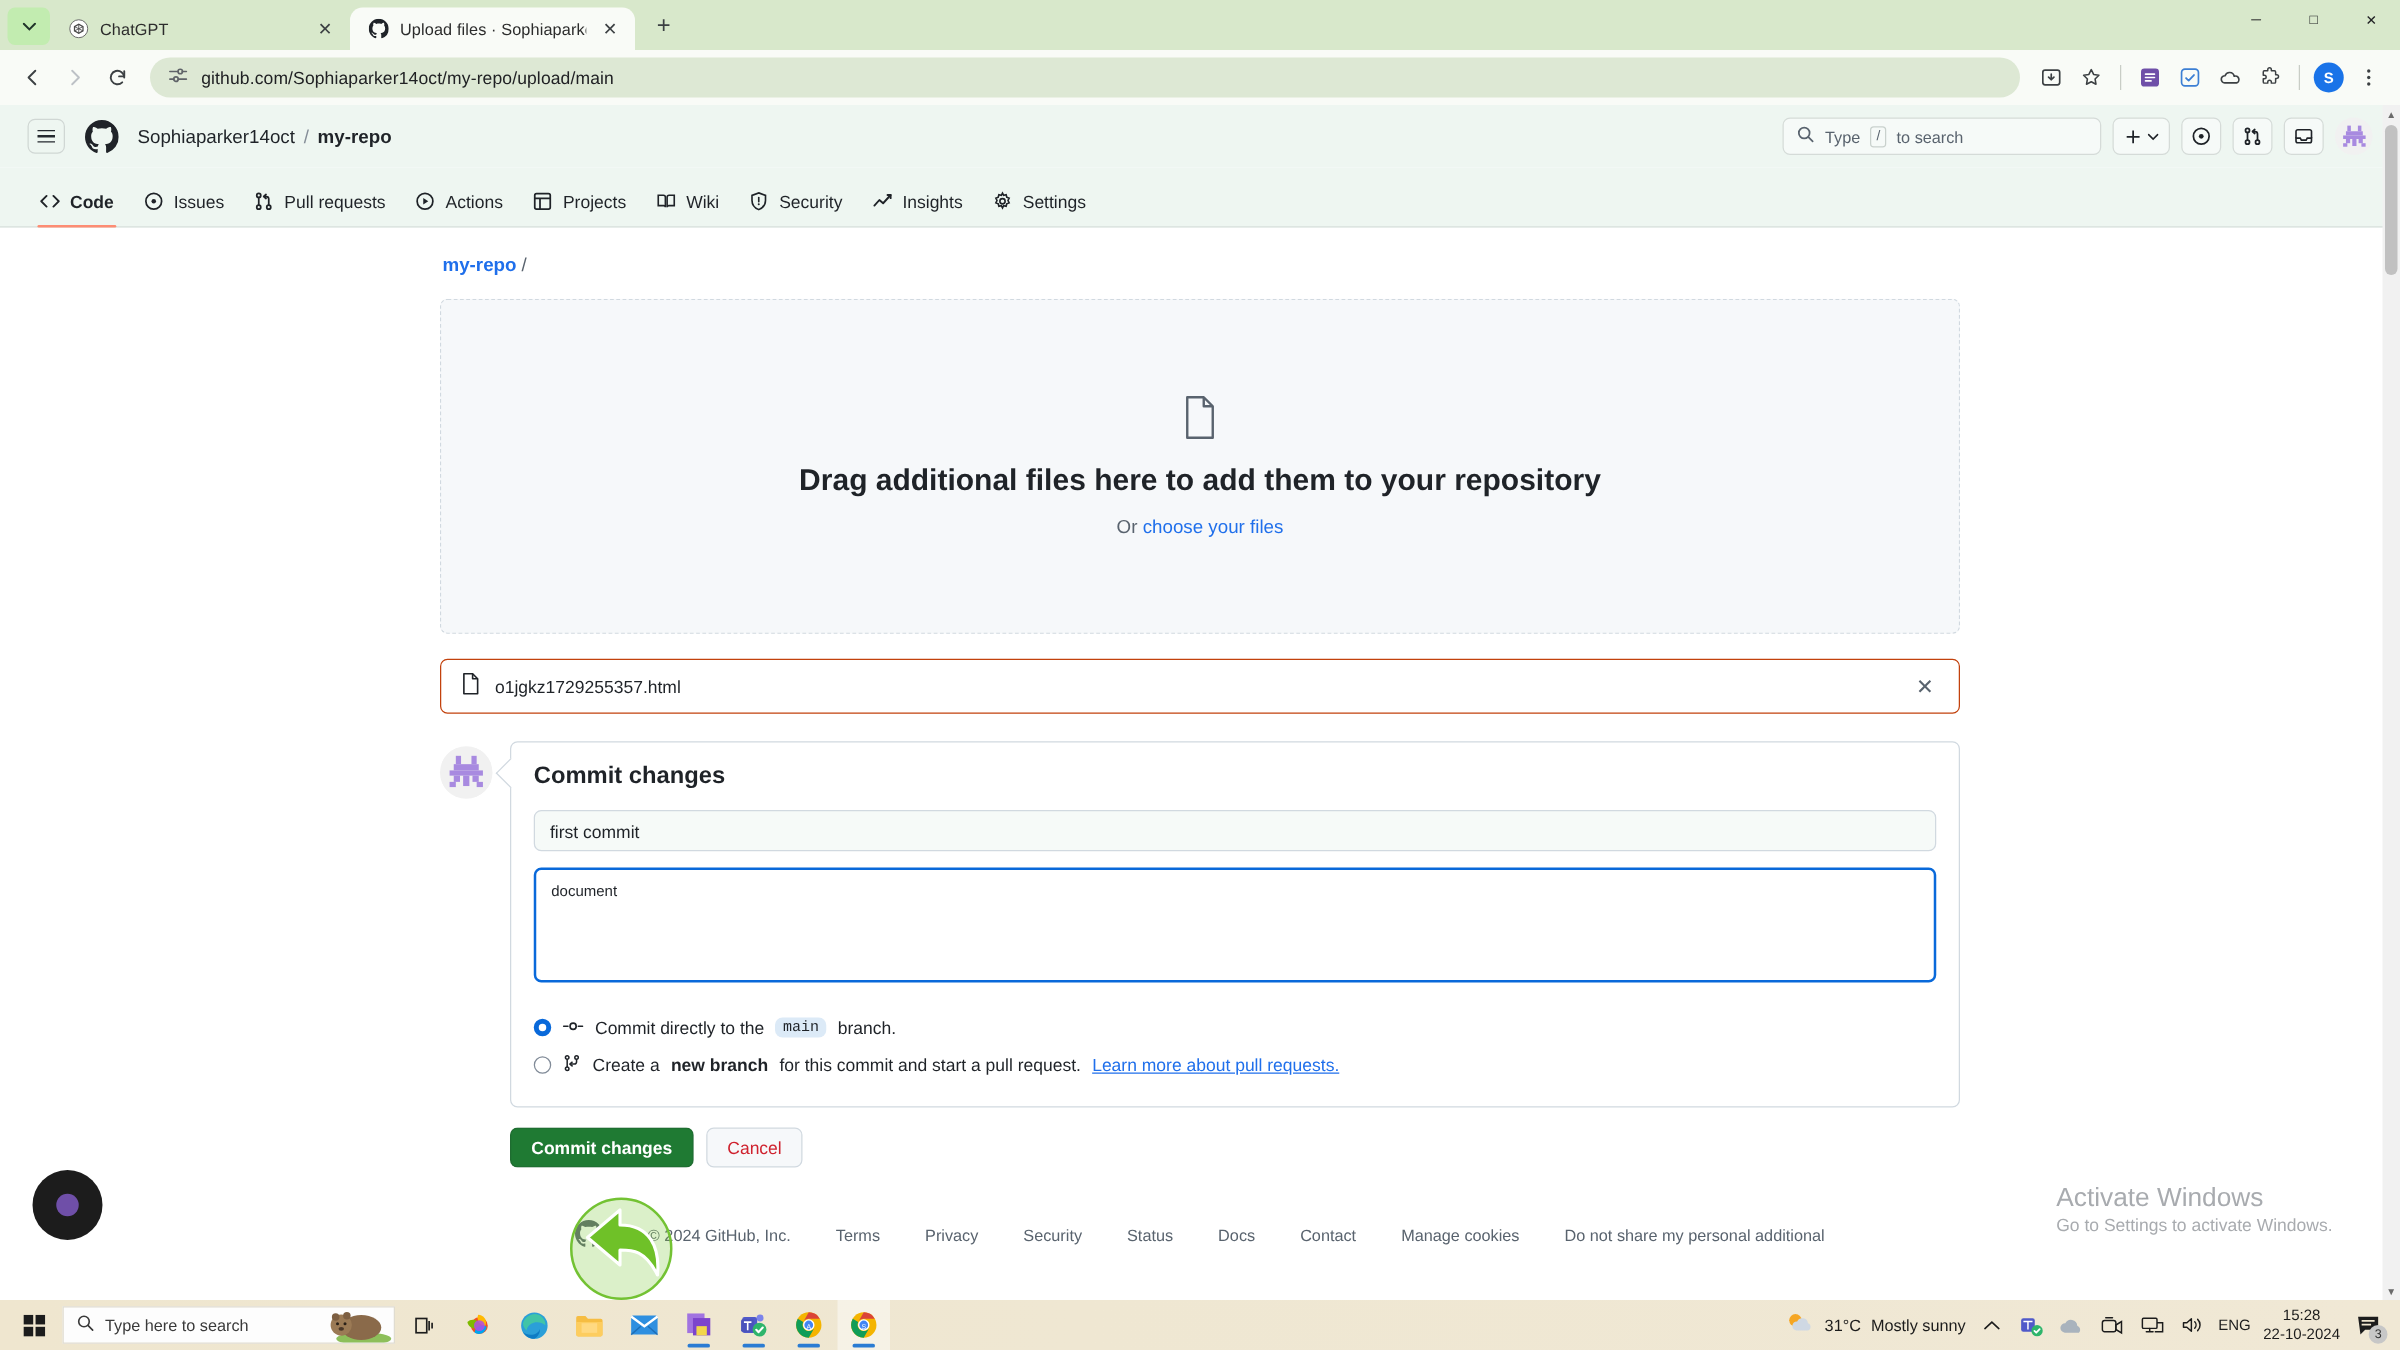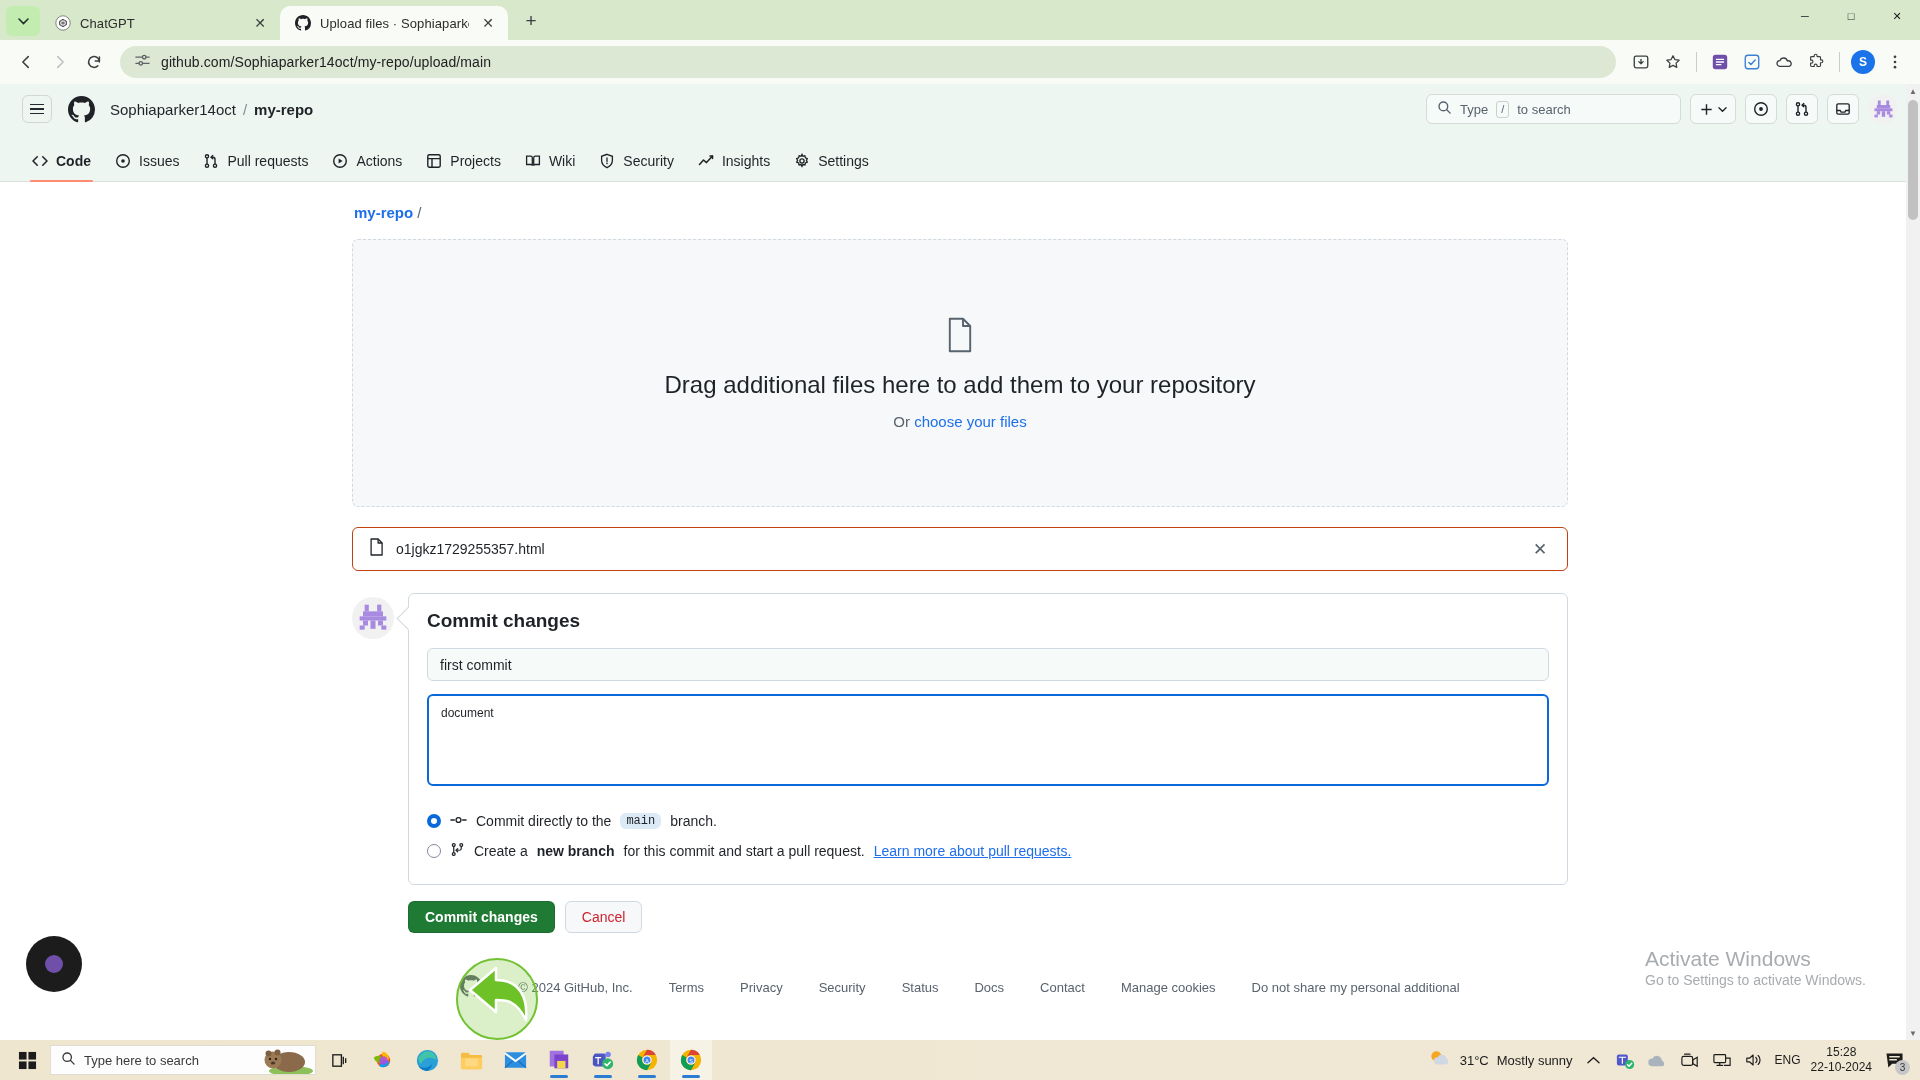--- a/index.html
+++ b/index.html
@@ -103,21 +103,21 @@
 
   .path-crumbs { font-size: 15px; margin: 0 0 18px 2px; }
   .path-crumbs a { color:#1f6feb; text-decoration:none; font-weight:600; }
   .path-crumbs .slash { color:#59636e; margin-left: 4px; }
 
   .dropzone {
     border:1px dashed #d1d9e0; border-radius:6px; background:#f6f8fa;
     height: 268px; display:flex; flex-direction:column; align-items:center; justify-content:center; gap: 14px;
   }
   .dz-icon { color:#59636e; }
-  .dz-title { font-size: 24px; color:#1f2328; font-weight: 400; }
+  .dz-title { font-size: 24px; color:#1f2328; font-weight: 700; }
   .dz-sub { font-size: 15px; color:#59636e; }
   .dz-sub a { color:#1f6feb; text-decoration:none; }
 
   .filerow {
     margin-top: 20px; border:1px solid #c2410c; border-radius:6px; background:#fff; height: 44px;
     display:flex; align-items:center; padding: 0 16px; gap: 12px;
   }
   .filerow .fname { font-size: 14px; color:#1f2328; flex:1 1 auto;}
   .filerow .rm { color:#59636e; font-size:17px; width:22px; height:22px; display:flex; align-items:center; justify-content:center;}
 

